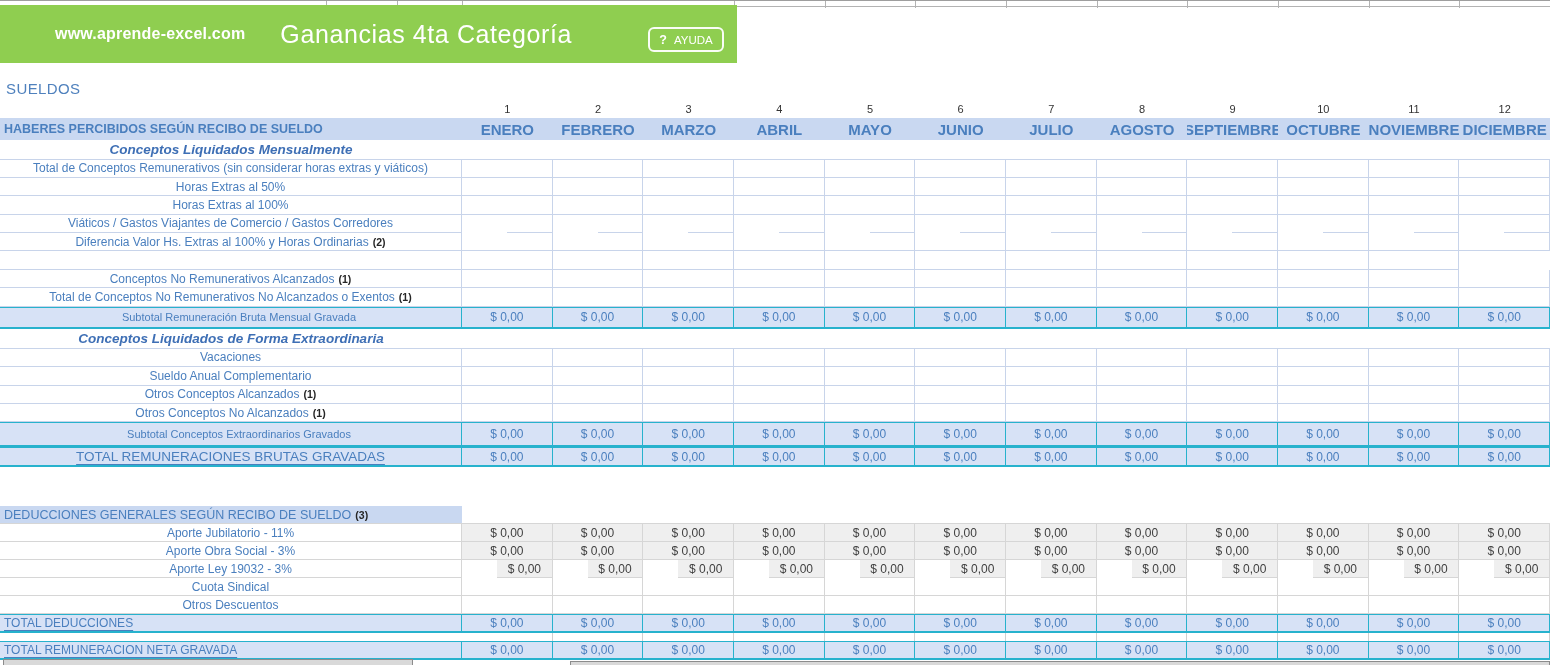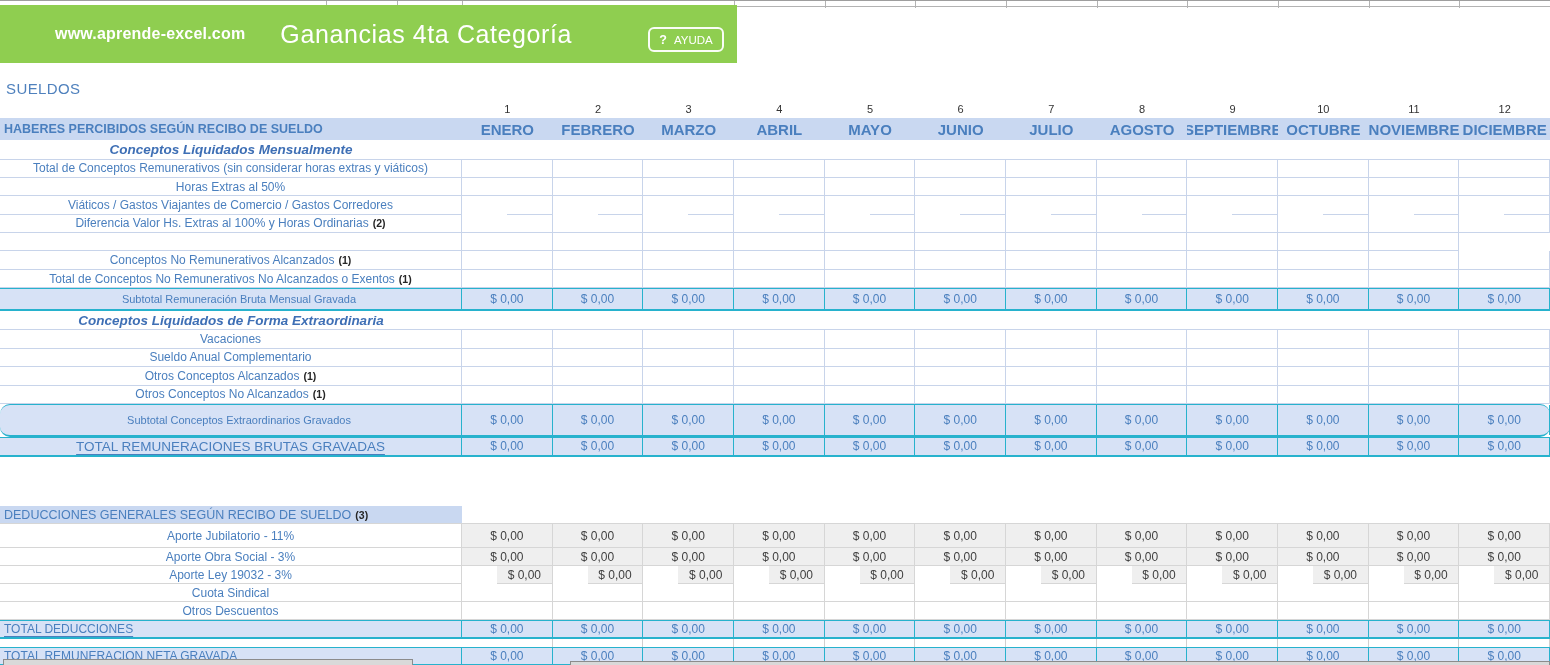--- a/index.html
+++ b/index.html
@@ -193,20 +193,37 @@
         <div class="c"></div>
         <div class="c"></div>
         <div class="c"></div>
         <div class="c"></div>
         <div class="c"></div>
         <div class="c"></div>
         <div class="c"></div>
         <div class="c"></div>
         <div class="c"></div>
       </div>
+      <div class="row cols r-input" style="height: 18.4px;">
+        <div class="lab lab-input">
+          <span>Horas Extras al 100%</span>
+        </div>
+        <div class="c"></div>
+        <div class="c"></div>
+        <div class="c"></div>
+        <div class="c"></div>
+        <div class="c"></div>
+        <div class="c"></div>
+        <div class="c"></div>
+        <div class="c"></div>
+        <div class="c"></div>
+        <div class="c"></div>
+        <div class="c"></div>
+        <div class="c"></div>
+      </div>
       <div class="row cols r-input" style="height: 18.4px; gap: 45px;">
         <div class="lab lab-input">
           <span>Viáticos / Gastos Viajantes de Comercio / Gastos Corredores</span>
         </div>
         <div class="c"></div>
         <div class="c"></div>
         <div class="c"></div>
         <div class="c"></div>
         <div class="c"></div>
         <div class="c"></div>
@@ -382,21 +399,21 @@
         <div class="c"></div>
         <div class="c"></div>
         <div class="c"></div>
         <div class="c"></div>
         <div class="c"></div>
         <div class="c"></div>
         <div class="c"></div>
         <div class="c"></div>
         <div class="c"></div>
       </div>
-      <div class="row cols r-subtotal r-hl" style="height: 33px; border-radius: 10px;">
+      <div class="row cols r-subtotal r-hl" style="height: 25px;">
         <div class="lab lab-subtotal">
           <span>Subtotal Conceptos Extraordinarios Gravados</span>
         </div>
         <div class="c money-blue">$ 0,00</div>
         <div class="c money-blue">$ 0,00</div>
         <div class="c money-blue">$ 0,00</div>
         <div class="c money-blue">$ 0,00</div>
         <div class="c money-blue">$ 0,00</div>
         <div class="c money-blue">$ 0,00</div>
         <div class="c money-blue">$ 0,00</div>
@@ -437,21 +454,21 @@
         <div class="c"></div>
         <div class="c"></div>
         <div class="c"></div>
         <div class="c"></div>
         <div class="c"></div>
         <div class="c"></div>
         <div class="c"></div>
         <div class="c"></div>
         <div class="c"></div>
       </div>
-      <div class="row cols r-value" style="height: 24px;">
+      <div class="row cols r-value" style="height: 18px;">
         <div class="lab lab-input">
           <span>Aporte Jubilatorio - 11%</span>
         </div>
         <div class="c money-dark">$ 0,00</div>
         <div class="c money-dark">$ 0,00</div>
         <div class="c money-dark">$ 0,00</div>
         <div class="c money-dark">$ 0,00</div>
         <div class="c money-dark">$ 0,00</div>
         <div class="c money-dark">$ 0,00</div>
         <div class="c money-dark">$ 0,00</div>

